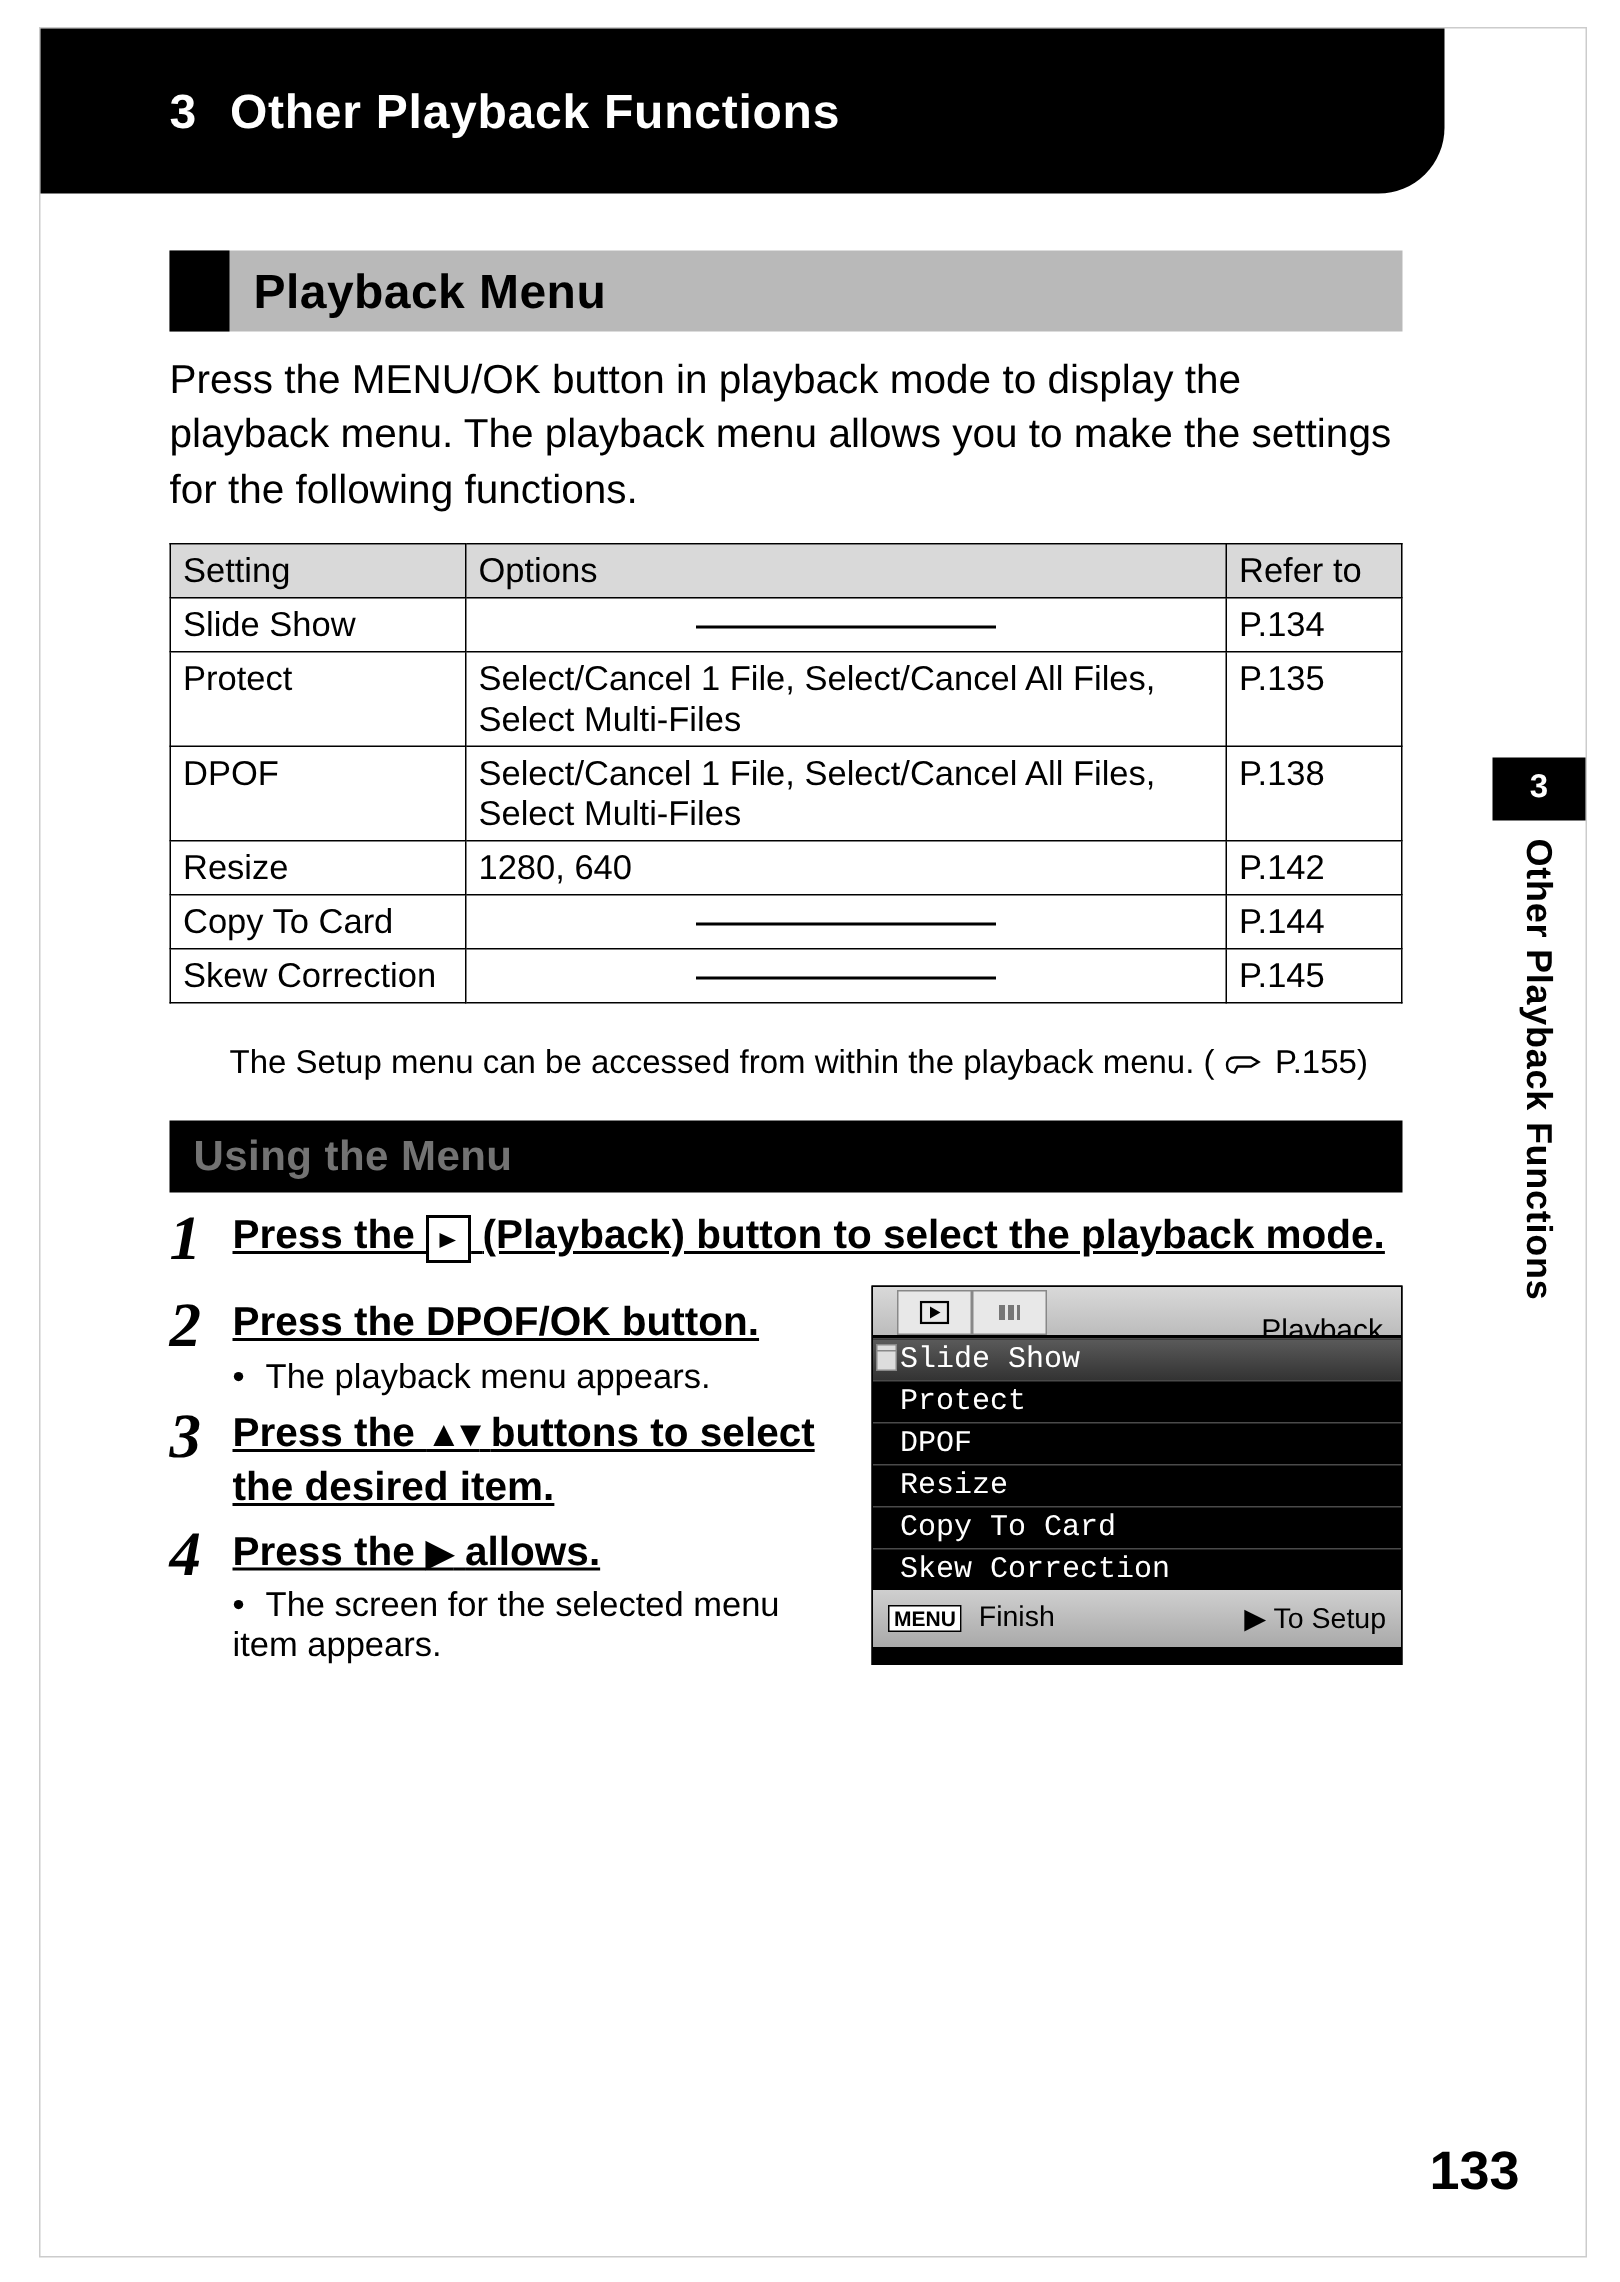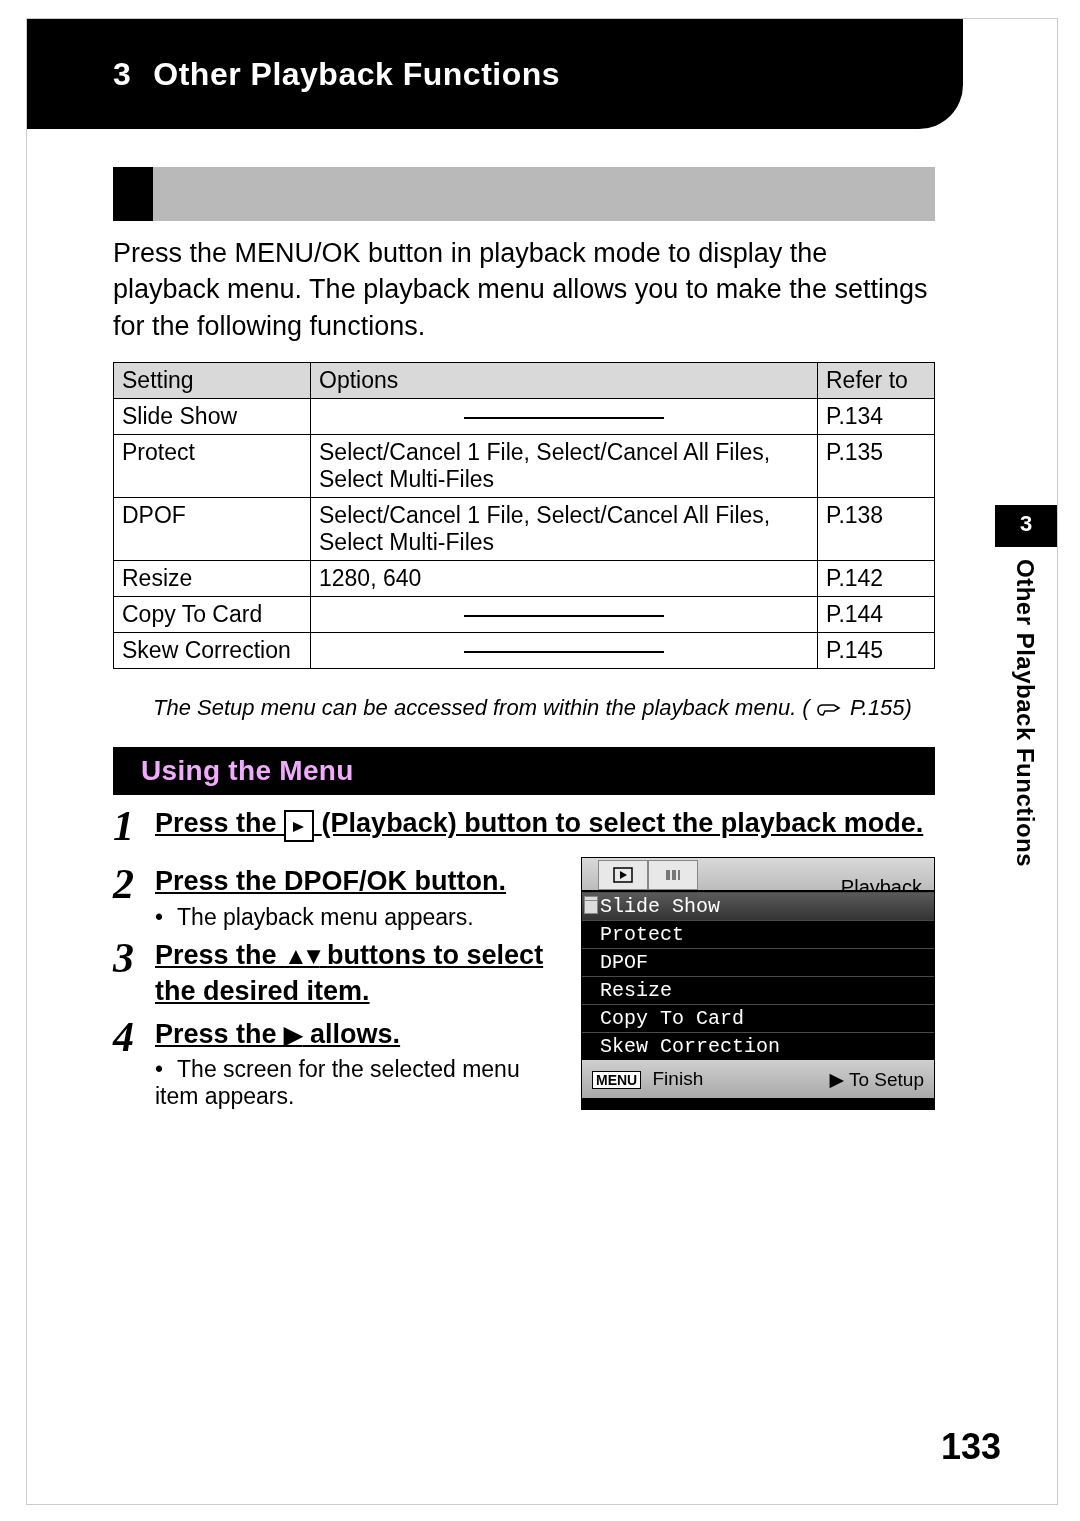--- a/index.html
+++ b/index.html
@@ -114,30 +114,29 @@
     border-radius: 50%;
     margin-right: 10px;
     position: relative;
     display: flex; align-items: center; justify-content: center;
   }
   .note-icon svg { width: 18px; height: 18px; }
   .note-body {
     font-size: 22px;
     margin-top: 6px;
     margin-left: 40px;
-    font-style: italic;
   }
   .hand-icon { display: inline-block; width: 28px; height: 20px; vertical-align: -3px; }
   .h-using {
     margin-top: 26px;
     background: #000;
-    color: #f0abfc;
+    color: #737373;
     font-weight: 900;
     font-size: 28px;
-    padding: 8px 28px;
+    padding: 8px 16px;
     letter-spacing: 0.3px;
   }
   .using-intro {
     margin-top: 10px;
     font-size: 27px;
   }
   .steps { margin-top: 10px; }
   .step-row {
     display: flex;
     align-items: flex-start;
@@ -271,21 +270,21 @@
     writing-mode: vertical-rl;
     text-orientation: mixed;
     font-weight: 900;
     font-size: 24px;
     padding-top: 12px;
     margin-left: 16px;
     letter-spacing: 0.5px;
   }
   .pagenum {
     position: absolute;
-    right: 56px;
+    right: 44px;
     bottom: 36px;
     font-weight: 900;
     font-size: 36px;
   }
   .inline-icon-box {
     display: inline-block;
     border: 2px solid #000;
     padding: 0 4px 1px 4px;
     vertical-align: -2px;
     line-height: 1;
@@ -300,20 +299,21 @@
 
   <div class="black-header">
     <span class="chnum">3</span>
     <span>Other Playback Functions</span>
   </div>
 
   <div class="content">
 
     <div class="h-playback">
       <span class="blk"></span>
+      <span class="txt">Playback Menu</span>
     </div>
 
     <div class="intro">Press the MENU/OK button in playback mode to display the playback menu. The playback menu allows you to make the settings for the following functions.</div>
 
     <table class="settings">
       <thead>
         <tr>
           <th class="col-setting">Setting</th>
           <th>Options</th>
           <th class="col-ref">Refer to</th>

